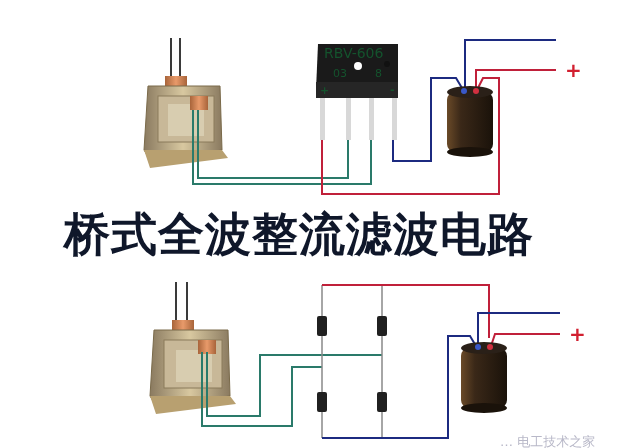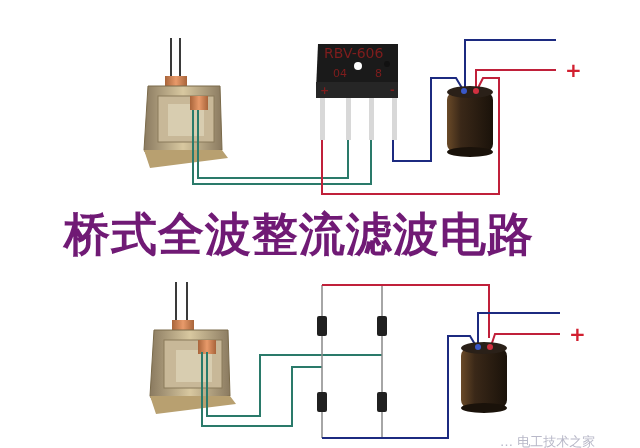--- a/index.html
+++ b/index.html
@@ -1,19 +1,19 @@
 <!DOCTYPE html>
 <html><head>
 <meta charset="utf-8">
 <style>
   html,body{margin:0;padding:0;background:#ffffff;}
   body{width:640px;height:448px;position:relative;overflow:hidden;font-family:"DejaVu Sans",sans-serif;}
   svg{position:absolute;left:0;top:0;}
-  .title{position:absolute;left:64px;top:206px;width:560px;height:56px;font-family:"DejaVu Serif",serif;font-weight:bold;font-size:46px;letter-spacing:1px;color:#701a75;line-height:56px;white-space:nowrap;}
-  .chip-label{position:absolute;color:#7f1d1d;font-family:"DejaVu Sans",sans-serif;}
+  .title{position:absolute;left:64px;top:206px;width:560px;height:56px;font-family:"DejaVu Serif",serif;font-weight:bold;font-size:46px;letter-spacing:1px;color:#0f172a;line-height:56px;white-space:nowrap;}
+  .chip-label{position:absolute;color:#14532d;font-family:"DejaVu Sans",sans-serif;}
   .plus-label{position:absolute;color:#d22030;font-family:"DejaVu Sans",sans-serif;font-weight:bold;}
   .watermark{position:absolute;left:500px;top:433px;font-size:13px;color:#b8b8c8;white-space:nowrap;}
 </style>
 </head>
 <body>
 
 <svg width="640" height="448" viewBox="0 0 640 448">
   <defs>
     <linearGradient id="copper" x1="0" x2="1">
       <stop offset="0" stop-color="#a8643a"></stop>
@@ -105,21 +105,21 @@
   <g>
     <rect x="461" y="348" width="46" height="60" rx="8" fill="url(#capbody)"></rect>
     <ellipse cx="484" cy="348" rx="23" ry="6" fill="#2a2018"></ellipse>
     <circle cx="478" cy="347" r="3" fill="#3a58c8"></circle>
     <circle cx="490" cy="347" r="3" fill="#d03040"></circle>
     <ellipse cx="484" cy="408" rx="23" ry="5" fill="#1a120a"></ellipse>
   </g>
 </svg>
 
 <div class="chip-label" style="left:324px;top:45px;font-size:14px;">RBV-606</div>
-<div class="chip-label" style="left:333px;top:67px;font-size:11px;">04</div>
+<div class="chip-label" style="left:333px;top:67px;font-size:11px;">03</div>
 <div class="chip-label" style="left:375px;top:67px;font-size:11px;">8</div>
 <div class="chip-label" style="left:320px;top:84px;font-size:11px;font-weight:bold;">+</div>
 <div class="chip-label" style="left:390px;top:83px;font-size:11px;font-weight:bold;">-</div>
 
 <div class="plus-label" style="left:565px;top:58px;font-size:20px;">+</div>
 <div class="plus-label" style="left:569px;top:322px;font-size:20px;">+</div>
 
 <div class="title">桥式全波整流滤波电路</div>
 
 <div class="watermark">…  电工技术之家</div>

